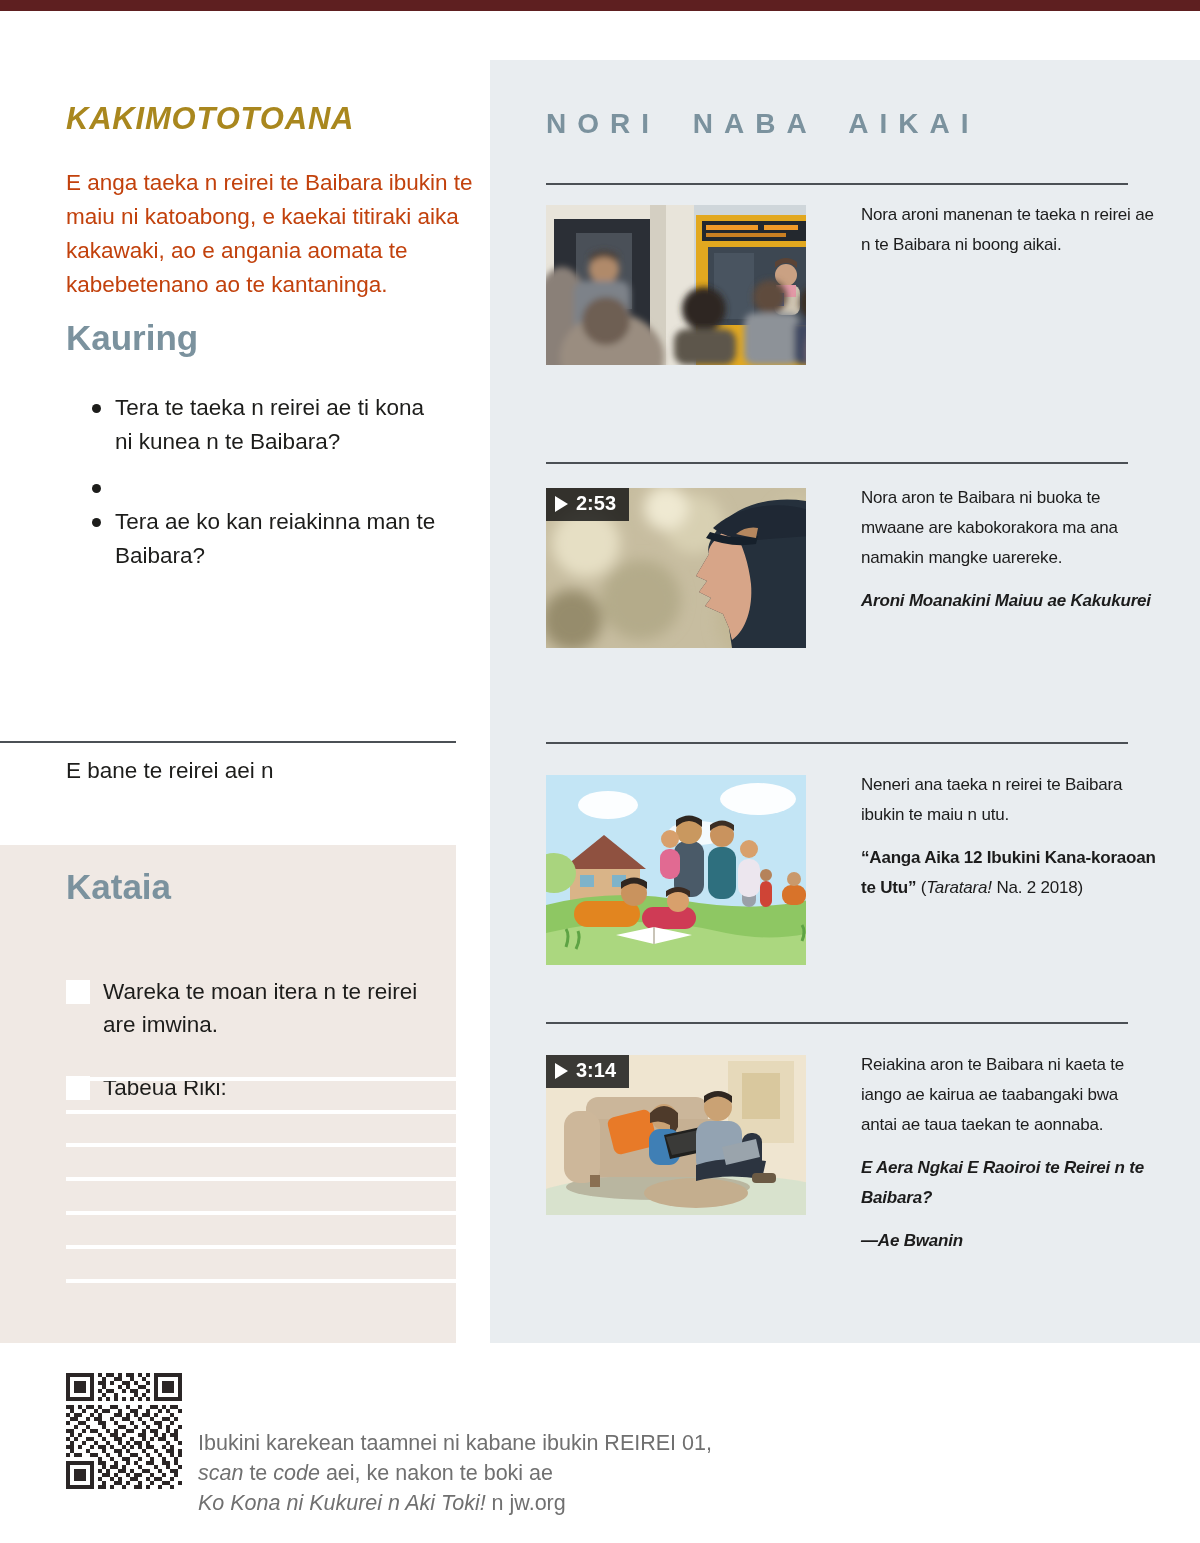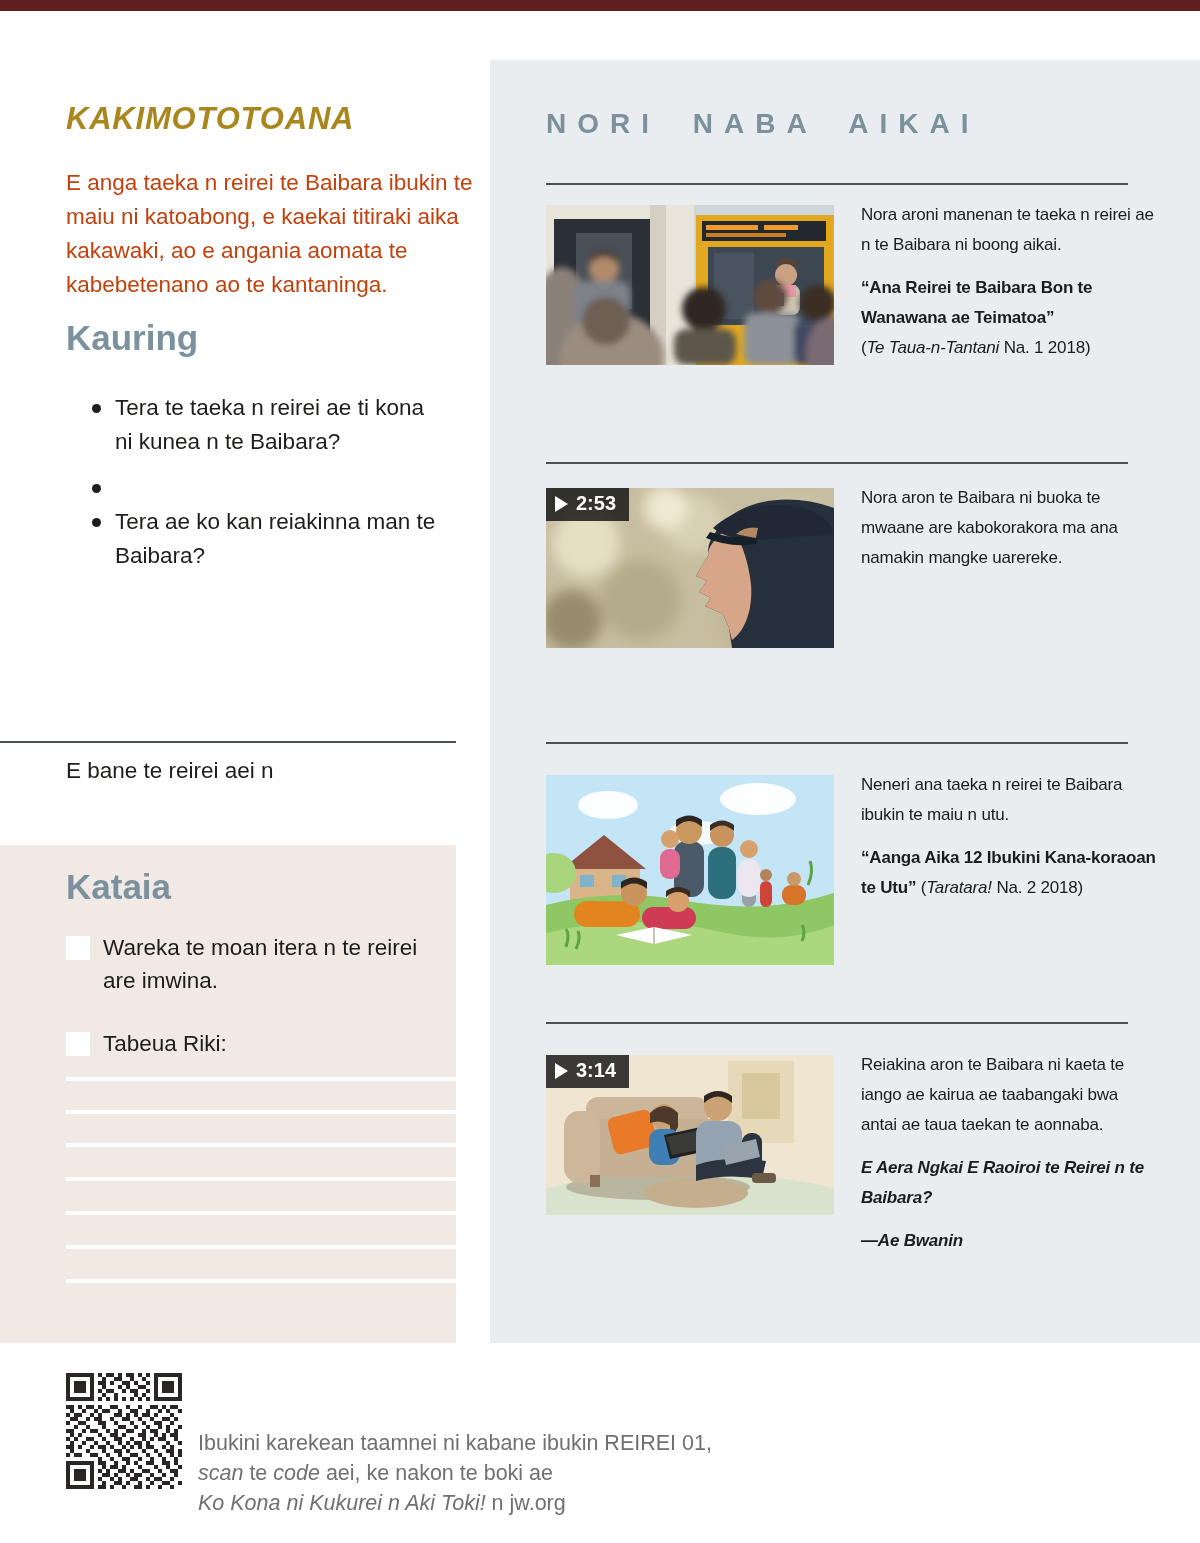--- a/index.html
+++ b/index.html
@@ -19,32 +19,32 @@
   .l-bullets{position:absolute;left:66px;top:391px;width:372px;}
   .bullet{display:flex;margin-bottom:12px;font-size:22.5px;line-height:34px;color:#1d1d1b;}
   .dot{flex:none;width:9px;height:9px;border-radius:50%;background:#1d1d1b;
        margin:13px 14px 0 26px;}
   .l-rule{position:absolute;left:0;top:741px;width:456px;height:2px;background:#4b5055;}
   .l-complete{position:absolute;left:66px;top:758px;font-size:22.5px;color:#1d1d1b;}
 
   
   .kataia-box{position:absolute;left:0;top:845px;width:456px;height:498px;background:#f0e9e4;}
   .kataia-h{position:absolute;left:66px;top:22px;font-size:35px;}
-  .task{position:absolute;left:66px;display:flex;font-size:22.5px;line-height:33px;color:#1d1d1b;}
+  .task{position:absolute;left:66px;display:flex;font-size:22.5px;line-height:33px;color:#1d1d1b;margin-top:44px;}
   .task1{top:86px;width:372px;}
   .task2{top:182px;width:372px;}
   .cbox{flex:none;width:24px;height:24px;background:#ffffff;margin:5px 13px 0 0;}
   .wline{position:absolute;left:66px;width:390px;height:4px;background:#ffffff;}
 
   
   .panel{position:absolute;left:490px;top:60px;width:710px;height:1283px;background:#e9edf0;}
   .p-head{position:absolute;left:56px;top:48px;font-size:28px;font-weight:700;
           letter-spacing:11px;word-spacing:14px;color:#7b929e;white-space:nowrap;}
   .p-rule{position:absolute;left:56px;width:582px;height:2px;background:#4b5055;}
-  .thumb{position:absolute;left:56px;width:288px;overflow:hidden;background:#cccccc;}
+  .thumb{position:absolute;left:56px;width:260px;overflow:hidden;background:#cccccc;}
   .thumb svg{display:block;}
   .badge{position:absolute;left:0;top:0;display:flex;align-items:center;gap:8px;
          background:rgba(18,18,18,.82);color:#ffffff;font-size:20px;font-weight:700;
          padding:4px 13px 6px 9px;}
   .tri{width:0;height:0;border-left:13px solid #ffffff;
        border-top:8px solid transparent;border-bottom:8px solid transparent;}
   .itext{position:absolute;left:371px;width:296px;font-size:17px;line-height:30px;
          letter-spacing:-.2px;color:#1c1c1c;}
   .itext p{margin:0 0 13px;}
   .ref strong{font-weight:700;}
@@ -149,22 +149,20 @@
           <circle cx="224" cy="92" r="17" fill="#5f4c3c"></circle>
           <rect x="198" y="108" width="56" height="52" rx="10" fill="#8d9298"></rect>
           <circle cx="272" cy="98" r="18" fill="#3a2e24"></circle>
           <rect x="248" y="116" width="40" height="44" rx="8" fill="#3f4a62"></rect>
           <ellipse cx="286" cy="148" rx="26" ry="36" fill="#7a6a72"></ellipse>
         </g>
       </svg>
     </div>
     <div class="itext" style="top:140px">
       <p>Nora aroni manenan te taeka n reirei ae n te Baibara ni boong aikai.</p>
-      <p class="ref"><strong>“Ana Reirei te Baibara Bon te Wanawana ae Teimatoa”</strong><br>
-        <span>(</span><em>Te Taua-n-Tantani</em><span> Na. 1 2018)</span></p>
     </div>
 
     <div class="thumb" style="top:428px;height:160px">
       <svg width="288" height="160" viewBox="0 0 288 160">
         <defs>
             <filter id="bl2" x="-40%" y="-40%" width="180%" height="180%">
               <feGaussianBlur stdDeviation="7"></feGaussianBlur>
             </filter>
           </defs>
         <rect width="288" height="160" fill="#c7bda0"></rect>
@@ -183,20 +181,21 @@
         <path d="M164 44 q24 8 48 4 l-2 8 q-26 4 -50 -6 z" fill="#16202b"></path>
         <path d="M190 46 q10 -8 22 -6 l-2 10 q-12 -2 -20 -4 z" fill="#b5875f"></path>
       </svg>
       <div class="badge">
         <span class="tri"></span>
         <span>2:53</span>
       </div>
     </div>
     <div class="itext" style="top:423px">
       <p>Nora aron te Baibara ni buoka te mwaane are kabokorakora ma ana namakin mangke uarereke.</p>
+      <p class="bi">Aroni Moanakini Maiuu ae Kakukurei</p>
     </div>
 
     <div class="thumb" style="top:715px;height:190px">
       <svg width="288" height="190" viewBox="0 0 288 190">
         <rect width="288" height="190" fill="#c3e5f5"></rect>
         <ellipse cx="62" cy="30" rx="30" ry="14" fill="#ffffff" opacity=".95"></ellipse>
         <ellipse cx="212" cy="24" rx="38" ry="16" fill="#ffffff" opacity=".95"></ellipse>
         <ellipse cx="152" cy="58" rx="30" ry="12" fill="#ffffff" opacity=".8"></ellipse>
         <polygon points="16,94 58,60 100,94" fill="#8f5140"></polygon>
         <rect x="24" y="94" width="70" height="34" fill="#d9b488"></rect>

